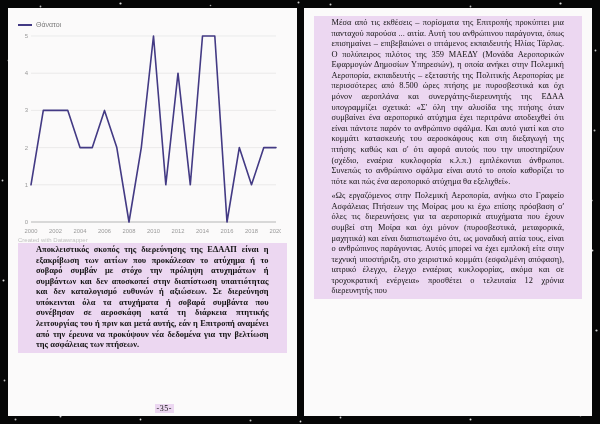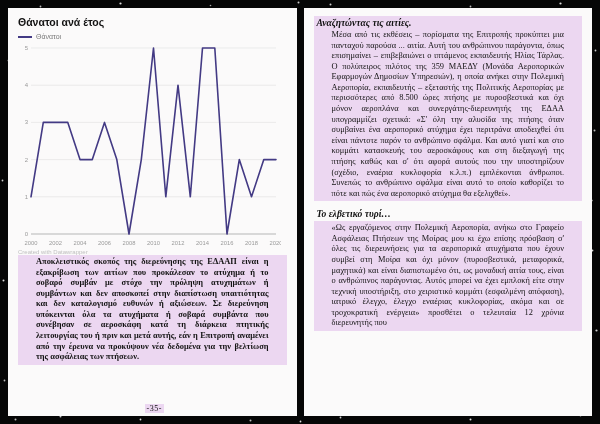--- a/index.html
+++ b/index.html
@@ -25,33 +25,32 @@
   #chart-svg{display:block;margin-top:2px;width:263px;height:206px;}
   .ytick{font-family:"Liberation Sans",sans-serif;font-size:6px;fill:#9a9a9a;}
   .xtick{font-family:"Liberation Sans",sans-serif;font-size:5.8px;fill:#9a9a9a;}
   .attribution{font-family:"Liberation Sans",sans-serif;font-size:6px;color:#c0c0c0;margin-top:1px;}
   
   .highlight{background:#ecd7f1;}
   p.body-text{margin:0;font-size:8.4px;line-height:1.26;text-align:justify;color:#141414;padding:2px 18px;}
   .left-para{margin-top:9px;font-weight:bold;}
   .heading{font-weight:bold;font-style:italic;font-size:9.6px;color:#111;padding:1px 3px 0 3px;}
   .heading-white{margin-top:6px;margin-bottom:2px;}
-  .pageno{position:absolute;bottom:3px;left:2px;width:100%;text-align:center;font-weight:normal;font-size:8px;color:#111;letter-spacing:0.5px;}
+  .pageno{position:absolute;bottom:3px;left:12px;width:100%;text-align:center;font-weight:normal;font-size:8px;color:#111;letter-spacing:0.5px;}
   .pageno span{background:#ecd7f1;padding:0 2px;}
 </style>
 </head>
 <body>
 
 <div class="stars"></div>
 
 <div class="spread">
 
   <div class="page">
     <div>
-      <div class="chart-title">Θάνατοι ανά έτος</div>
       <div class="legend">
         <span class="legend-line" style="background: rgb(67, 58, 132);"></span>
         <span class="legend-label">Θάνατοι</span>
       </div>
       <svg id="chart-svg" viewBox="0 0 263 206">
           <line x1="13" x2="258" y1="192" y2="192" stroke="#9a9a9a" stroke-width="0.7"></line>
           <text x="10" y="194" text-anchor="end" class="ytick">0</text>
           <line x1="13" x2="258" y1="154.8" y2="154.8" stroke="#e4e4e4" stroke-width="0.7"></line>
           <text x="10" y="156.8" text-anchor="end" class="ytick">1</text>
           <line x1="13" x2="258" y1="117.6" y2="117.6" stroke="#e4e4e4" stroke-width="0.7"></line>
@@ -76,20 +75,18 @@
           <polyline points="13.0,154.8 25.3,80.4 37.5,80.4 49.8,80.4 62.0,117.6 74.3,117.6 86.5,80.4 98.8,117.6 111.0,192.0 123.3,117.6 135.5,6.0 147.8,154.8 160.0,43.2 172.3,154.8 184.5,6.0 196.8,6.0 209.0,192.0 221.3,117.6 233.5,154.8 245.8,117.6 258.0,117.6" fill="none" stroke="#433a84" stroke-width="1.6" stroke-linejoin="round" stroke-linecap="round"></polyline>
         </svg>
       <div class="attribution">Created with Datawrapper</div>
     </div>
     <p class="body-text highlight left-para">Αποκλειστικός σκοπός της διερεύνησης της ΕΔΑΑΠ είναι η εξακρίβωση των αιτίων που προκάλεσαν το ατύχημα ή το σοβαρό συμβάν με στόχο την πρόληψη ατυχημάτων ή συμβάντων και δεν αποσκοπεί στην διαπίστωση υπαιτιότητας και δεν καταλογισμό ευθυνών ή αξιώσεων. Σε διερεύνηση υπόκεινται όλα τα ατυχήματα ή σοβαρά συμβάντα που συνέβησαν σε αεροσκάφη κατά τη διάρκεια πτητικής λειτουργίας του ή πριν και μετά αυτής, εάν η Επιτροπή αναμένει από την έρευνα να προκύψουν νέα δεδομένα για την βελτίωση της ασφάλειας των πτήσεων.</p>
     <div class="pageno"><span>-35-</span></div>
   </div>
 
   <div class="page">
     <div class="highlight">
-      <div class="heading">Αναζητώντας τις αιτίες.</div>
       <p class="body-text">Μέσα από τις εκθέσεις – πορίσματα της Επιτροπής προκύπτει μια πανταχού παρούσα ... αιτία. Αυτή του ανθρώπινου παράγοντα, όπως επισημαίνει – επιβεβαιώνει ο ιπτάμενος εκπαιδευτής Ηλίας Τάρλας. Ο πολύπειρος πιλότος της 359 ΜΑΕΔΥ (Μονάδα Αεροπορικών Εφαρμογών Δημοσίων Υπηρεσιών), η οποία ανήκει στην Πολεμική Αεροπορία, εκπαιδευτής – εξεταστής της Πολιτικής Αεροπορίας με περισσότερες από 8.500 ώρες πτήσης με πυροσβεστικά και όχι μόνον αεροπλάνα και συνεργάτης-διερευνητής της ΕΔΑΑ υπογραμμίζει σχετικά: «Σ' όλη την αλυσίδα της πτήσης όταν συμβαίνει ένα αεροπορικό ατύχημα έχει περιτράνα αποδειχθεί ότι είναι πάντοτε παρόν το ανθρώπινο σφάλμα. Και αυτό γιατί και στο κομμάτι κατασκευής του αεροσκάφους και στη διεξαγωγή της πτήσης καθώς και σ' ότι αφορά αυτούς που την υποστηρίζουν (σχέδιο, εναέρια κυκλοφορία κ.λ.π.) εμπλέκονται άνθρωποι. Συνεπώς το ανθρώπινο σφάλμα είναι αυτό το οποίο καθορίζει το πότε και πώς ένα αεροπορικό ατύχημα θα εξελιχθεί».</p>
     </div>
-    <div class="heading heading-white">Το ελβετικό τυρί…</div>
     <p class="body-text highlight">«Ως εργαζόμενος στην Πολεμική Αεροπορία, ανήκω στο Γραφείο Ασφάλειας Πτήσεων της Μοίρας μου κι έχω επίσης πρόσβαση σ' όλες τις διερευνήσεις για τα αεροπορικά ατυχήματα που έχουν συμβεί στη Μοίρα και όχι μόνον (πυροσβεστικά, μεταφορικά, μαχητικά) και είναι διαπιστωμένο ότι, ως μοναδική αιτία τους, είναι ο ανθρώπινος παράγοντας. Αυτός μπορεί να έχει εμπλοκή είτε στην τεχνική υποστήριξη, στο χειριστικό κομμάτι (εσφαλμένη απόφαση), ιατρικό έλεγχο, έλεγχο εναέριας κυκλοφορίας, ακόμα και σε τροχοκρατική ενέργεια» προσθέτει ο τελευταία 12 χρόνια διερευνητής που</p>
   </div>
 
 </div>
 
 </body></html>

